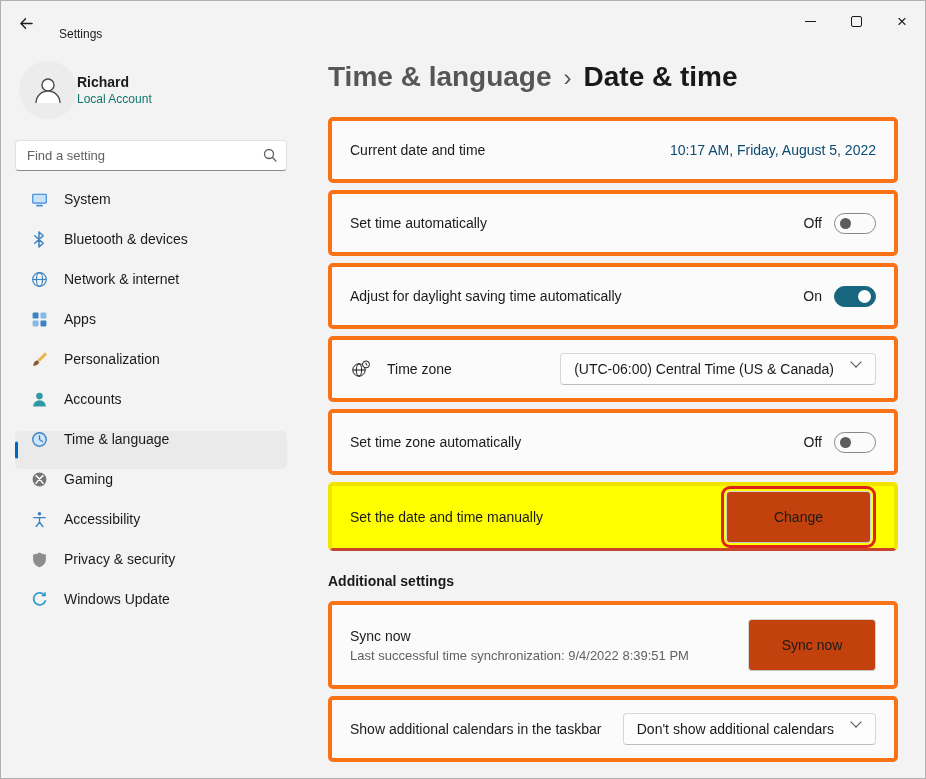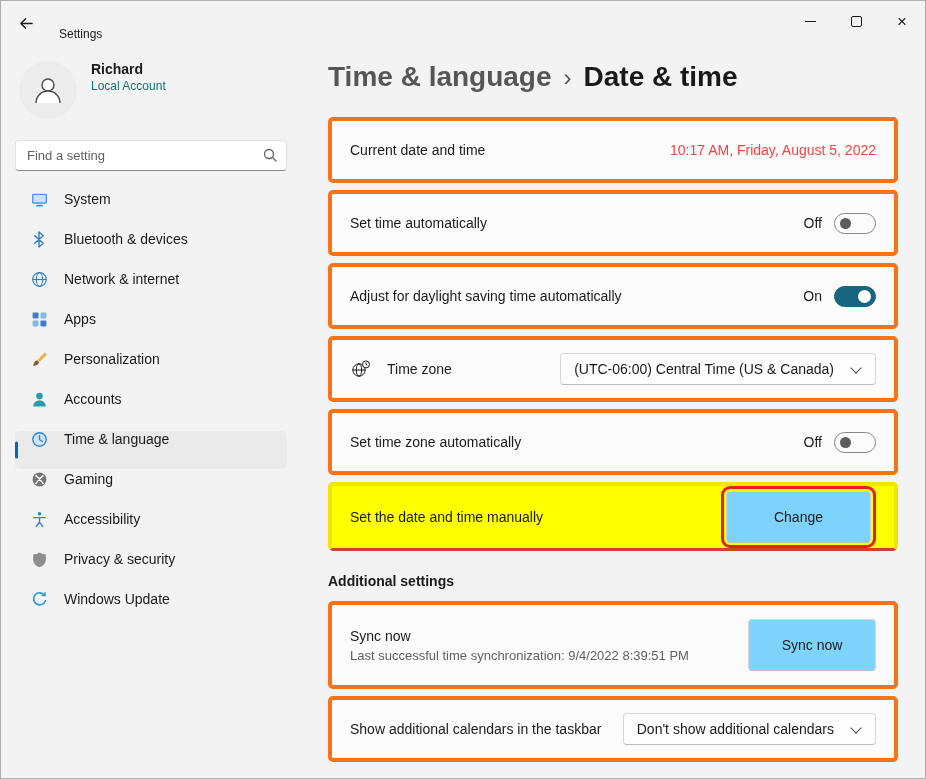--- a/index.html
+++ b/index.html
@@ -20,21 +20,21 @@
   .win-controls { margin-left: auto; display: flex; height: 100%; }
   .win-btn { width: 46px; height: 100%; display: flex; align-items: center; justify-content: center; cursor: pointer; }
   .min-glyph { width: 11px; border-top: 1.3px solid #1a1a1a; display: inline-block; }
   .max-glyph { width: 11px; height: 11px; border: 1.3px solid #1a1a1a; border-radius: 2px; display: inline-block; }
   .close-glyph { font-size: 17px; line-height: 1; }
 
   .frame { display: flex; height: 739px; }
 
   
   .sidebar { width: 300px; flex: 0 0 300px; padding: 0 14px; }
-  .account-row { display: flex; gap: 14px; margin-top: 20px; padding-left: 4px; }
+  .account-row { display: flex; align-items: center; gap: 0; margin-top: 20px; padding-left: 4px; }
   .avatar { width: 58px; height: 58px; border-radius: 50%; background: #ececec; display: flex; align-items: center; justify-content: center; }
   .account-name { font-size: 14px; font-weight: 700; }
   .account-type { font-size: 12px; color: #0f766e; margin-top: 2px; }
 
   .searchbox { position: relative; margin-top: 21px; }
   .searchbox input {
     width: 100%; height: 31px; border: 1px solid #e0e0e0; border-bottom: 1px solid #8a8a8a;
     border-radius: 4px; background: #fff; padding: 0 32px 0 11px; font-size: 13px;
     font-family: "Liberation Sans", sans-serif; color: #1a1a1a; outline: none;
   }
@@ -61,39 +61,39 @@
   .crumb-sep { color: #565656; font-size: 24px; }
   .crumb-current { color: #191919; font-weight: 700; }
 
   .cards { margin-top: 21px; }
   .card {
     min-height: 66px; background: #fbfbfb; border: 4px solid #f97316; border-radius: 5px;
     margin-bottom: 7px; display: flex; align-items: center; padding: 0 18px;
   }
   .card-label { font-size: 14px; color: #1b1b1b; }
   .card-right { margin-left: auto; display: flex; align-items: center; }
-  .value-text { font-size: 14px; color: #ef4444; }
+  .value-text { font-size: 14px; color: #0c4a6e; }
   .state-label { font-size: 14px; color: #1b1b1b; margin-right: 12px; }
 
   
   .toggle { width: 42px; height: 21px; border-radius: 11px; border: 1px solid #868686; position: relative; cursor: pointer; background: transparent; }
   .toggle .knob { position: absolute; width: 11px; height: 11px; border-radius: 50%; background: #5c5c5c; top: 4px; left: 5px; }
   .toggle.on { background: #17657f; border-color: #17657f; }
   .toggle.on .knob { background: #fff; width: 13px; height: 13px; top: 3px; left: auto; right: 4px; }
 
   
   .dropdown {
-    display: flex; align-items: center; background: #fdfdfd; border: 1px solid #d6d6d6;
+    display: flex; align-items: flex-start; background: #fdfdfd; border: 1px solid #d6d6d6;
     border-bottom-color: #bdbdbd; border-radius: 4px; padding: 7px 13px; font-size: 14px; cursor: pointer; white-space: nowrap;
   }
   .chevron { width: 8px; height: 8px; border-right: 1.5px solid #4f4f4f; border-bottom: 1.5px solid #4f4f4f; transform: rotate(45deg); margin: -3px 2px 0 18px; }
 
   
   .btn {
-    background: #7dd3fc; border: 1px solid #d5d5d5; border-bottom-color: #c3c3c3;
+    background: #c2410c; border: 1px solid #d5d5d5; border-bottom-color: #c3c3c3;
     border-radius: 4px; font-size: 14px; font-family: "Liberation Sans", sans-serif;
     padding: 17px 0; text-align: center; cursor: pointer; color: #1b1b1b;
   }
   .btn-change { width: 145px; }
   .btn-sync { width: 128px; }
 
   
   .card.highlight { background: #ffff00; border-color: #f0e400; border-bottom: 3px solid #c8452c; min-height: 66px; }
   .red-box { border: 3px solid #e02318; border-radius: 9px; padding: 2px; background: transparent; }
 

